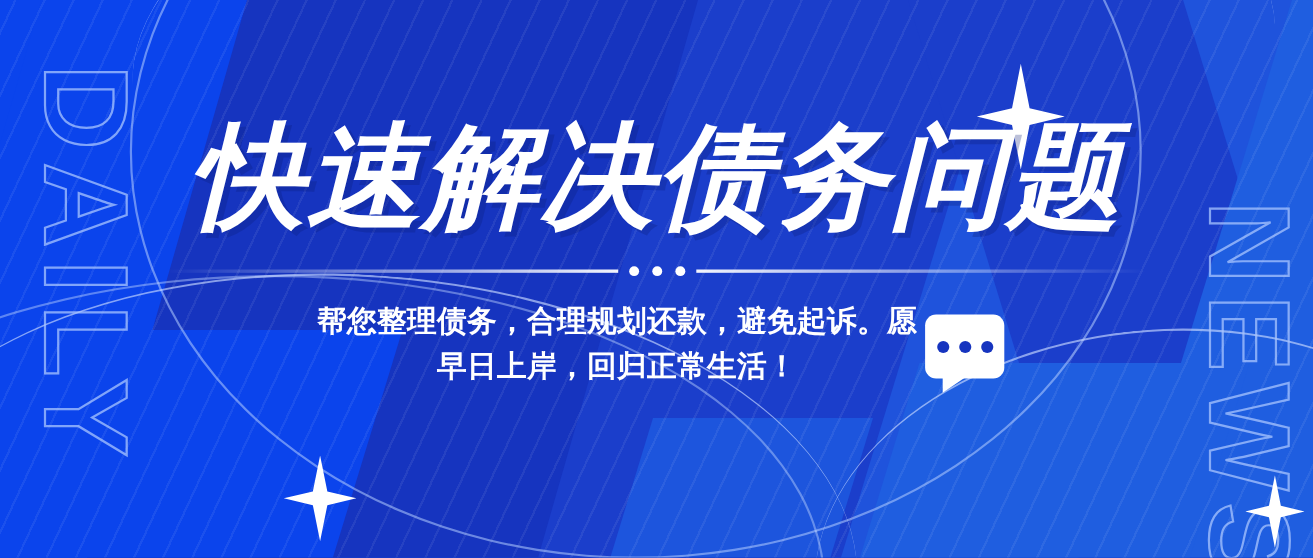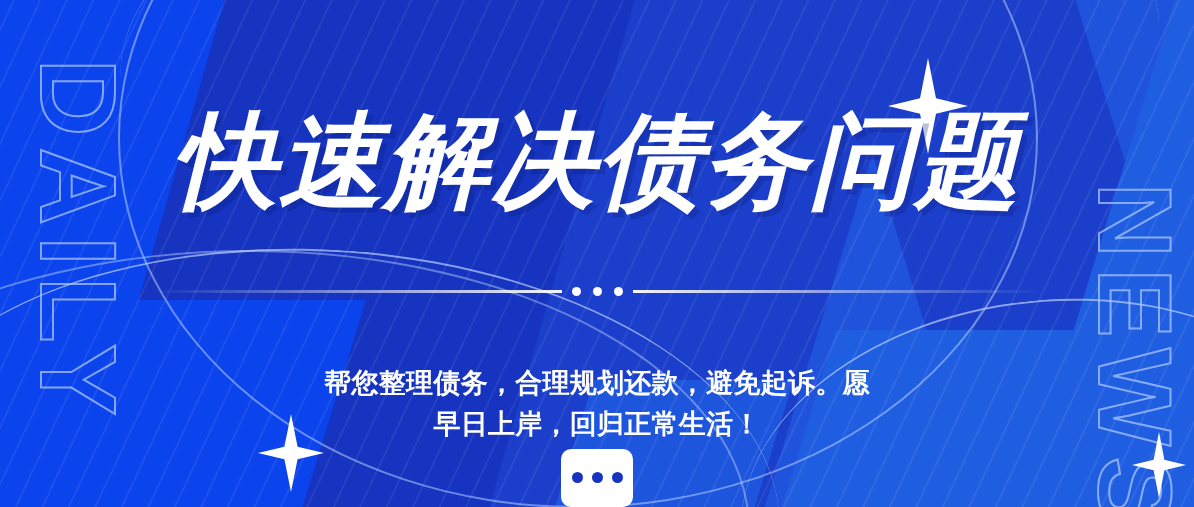--- a/index.html
+++ b/index.html
@@ -151,21 +151,21 @@
     pointer-events:none;
   }
   .sw1{left:120px;top:-190px;width:1040px;height:480px;transform:rotate(-3deg);}
   .sw2{left:-120px;top:250px;width:900px;height:500px;transform:rotate(4deg);}
   .sw3{left:740px;top:300px;width:620px;height:420px;transform:rotate(-6deg);}
 
   
   #content{
     position:absolute;inset:0;
     display:flex;flex-direction:column;
-    align-items:center;justify-content:space-between;
+    align-items:center;justify-content:flex-start;
   }
 
   #main-title{
     margin-top:108px;
     font-size:104px;
     line-height:1.02;
     font-weight:bold;
     font-style:italic;
     color:#ffffff;
     letter-spacing:.02em;
@@ -193,21 +193,20 @@
   }
   .div-dots{display:flex;gap:12px;margin:0 10px;}
   .div-dot{width:9px;height:9px;border-radius:50%;background:#ffffff;}
 
   #subtitle-row{
     margin-top:18px;
     display:flex;
     align-items:center;
     justify-content:center;
     width:100%;
-    flex-direction:column;
   }
   #subtitle{
     width:560px;
     text-align:center;
     font-size:27px;
     line-height:1.52;
     font-weight:bold;
     color:#ffffff;
     letter-spacing:.01em;
   }

